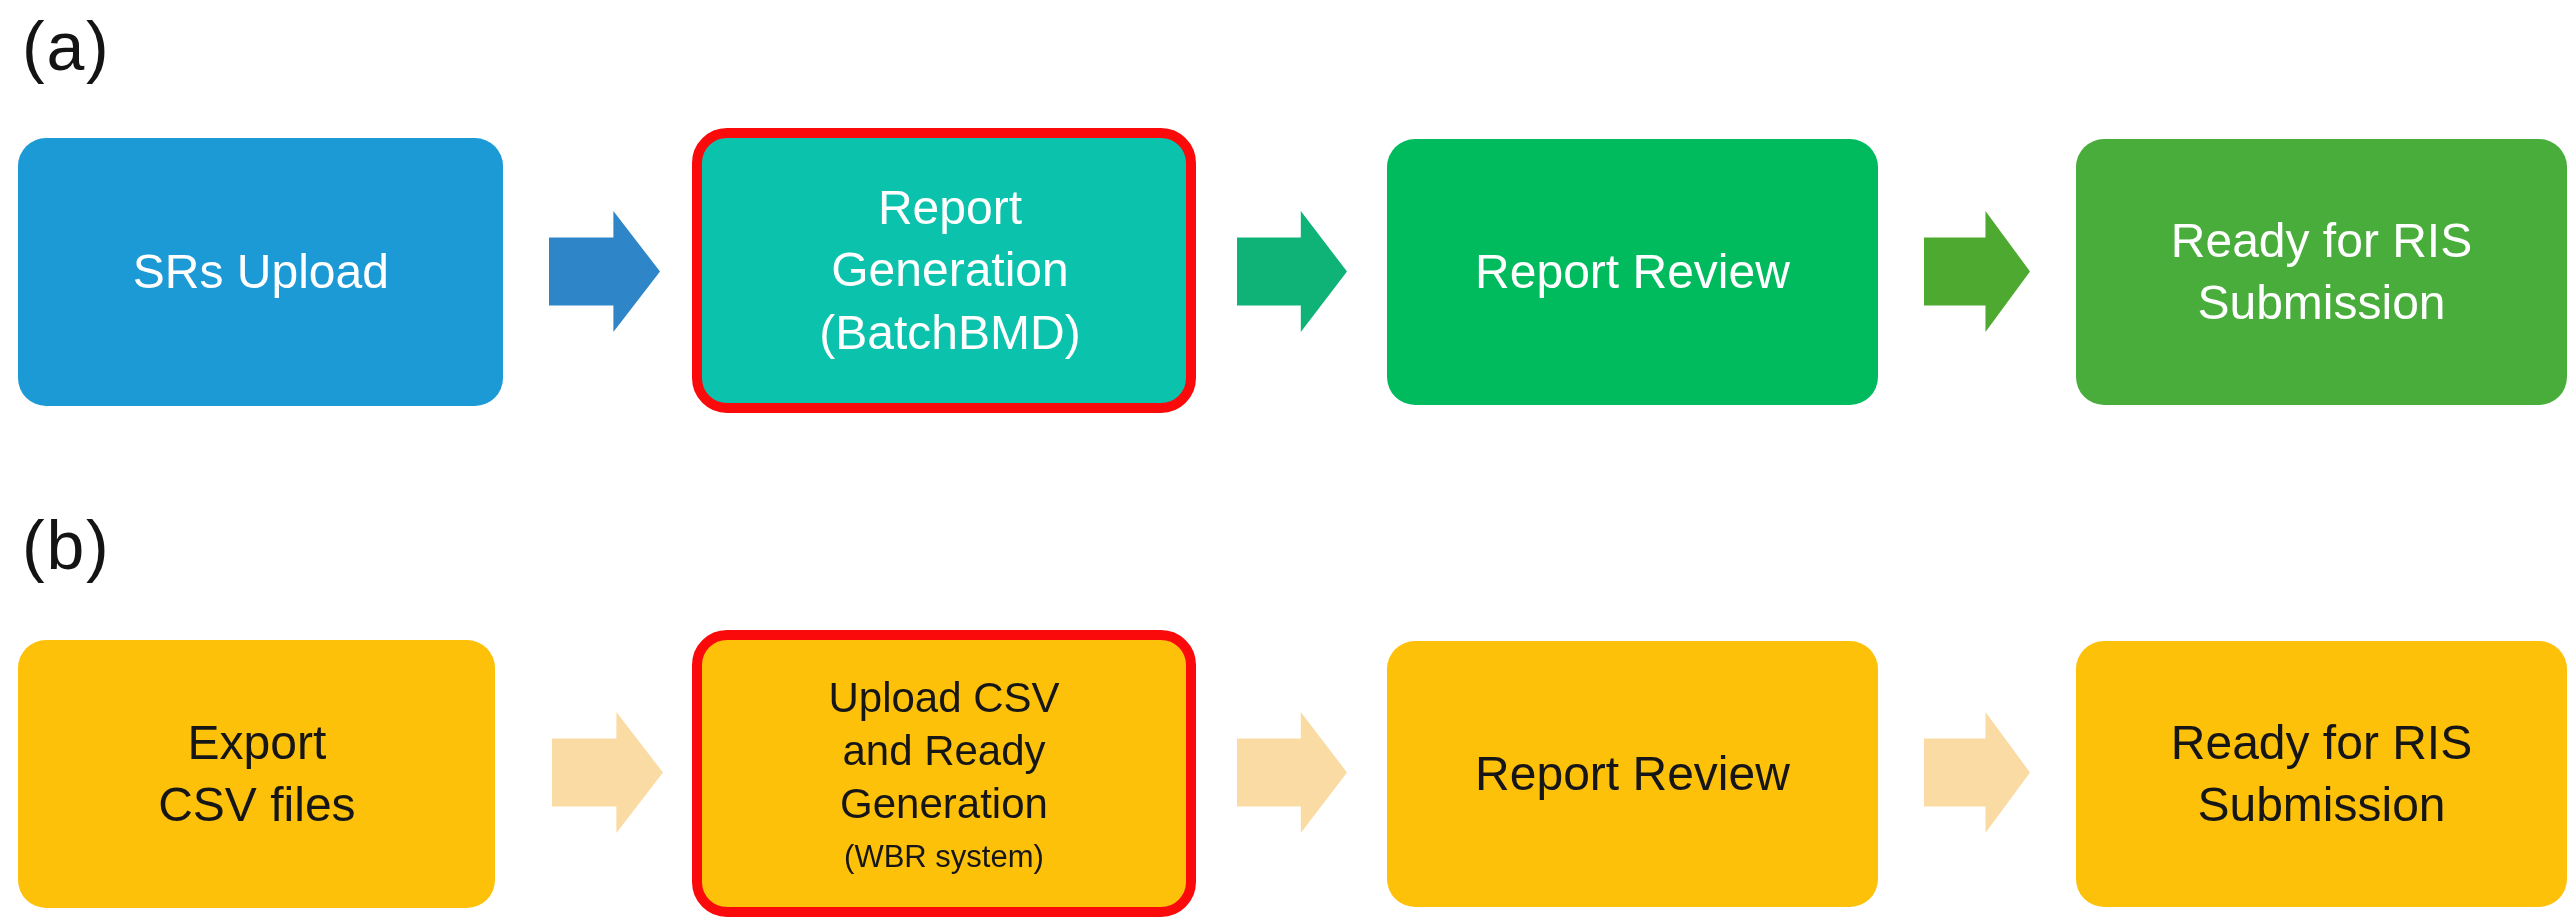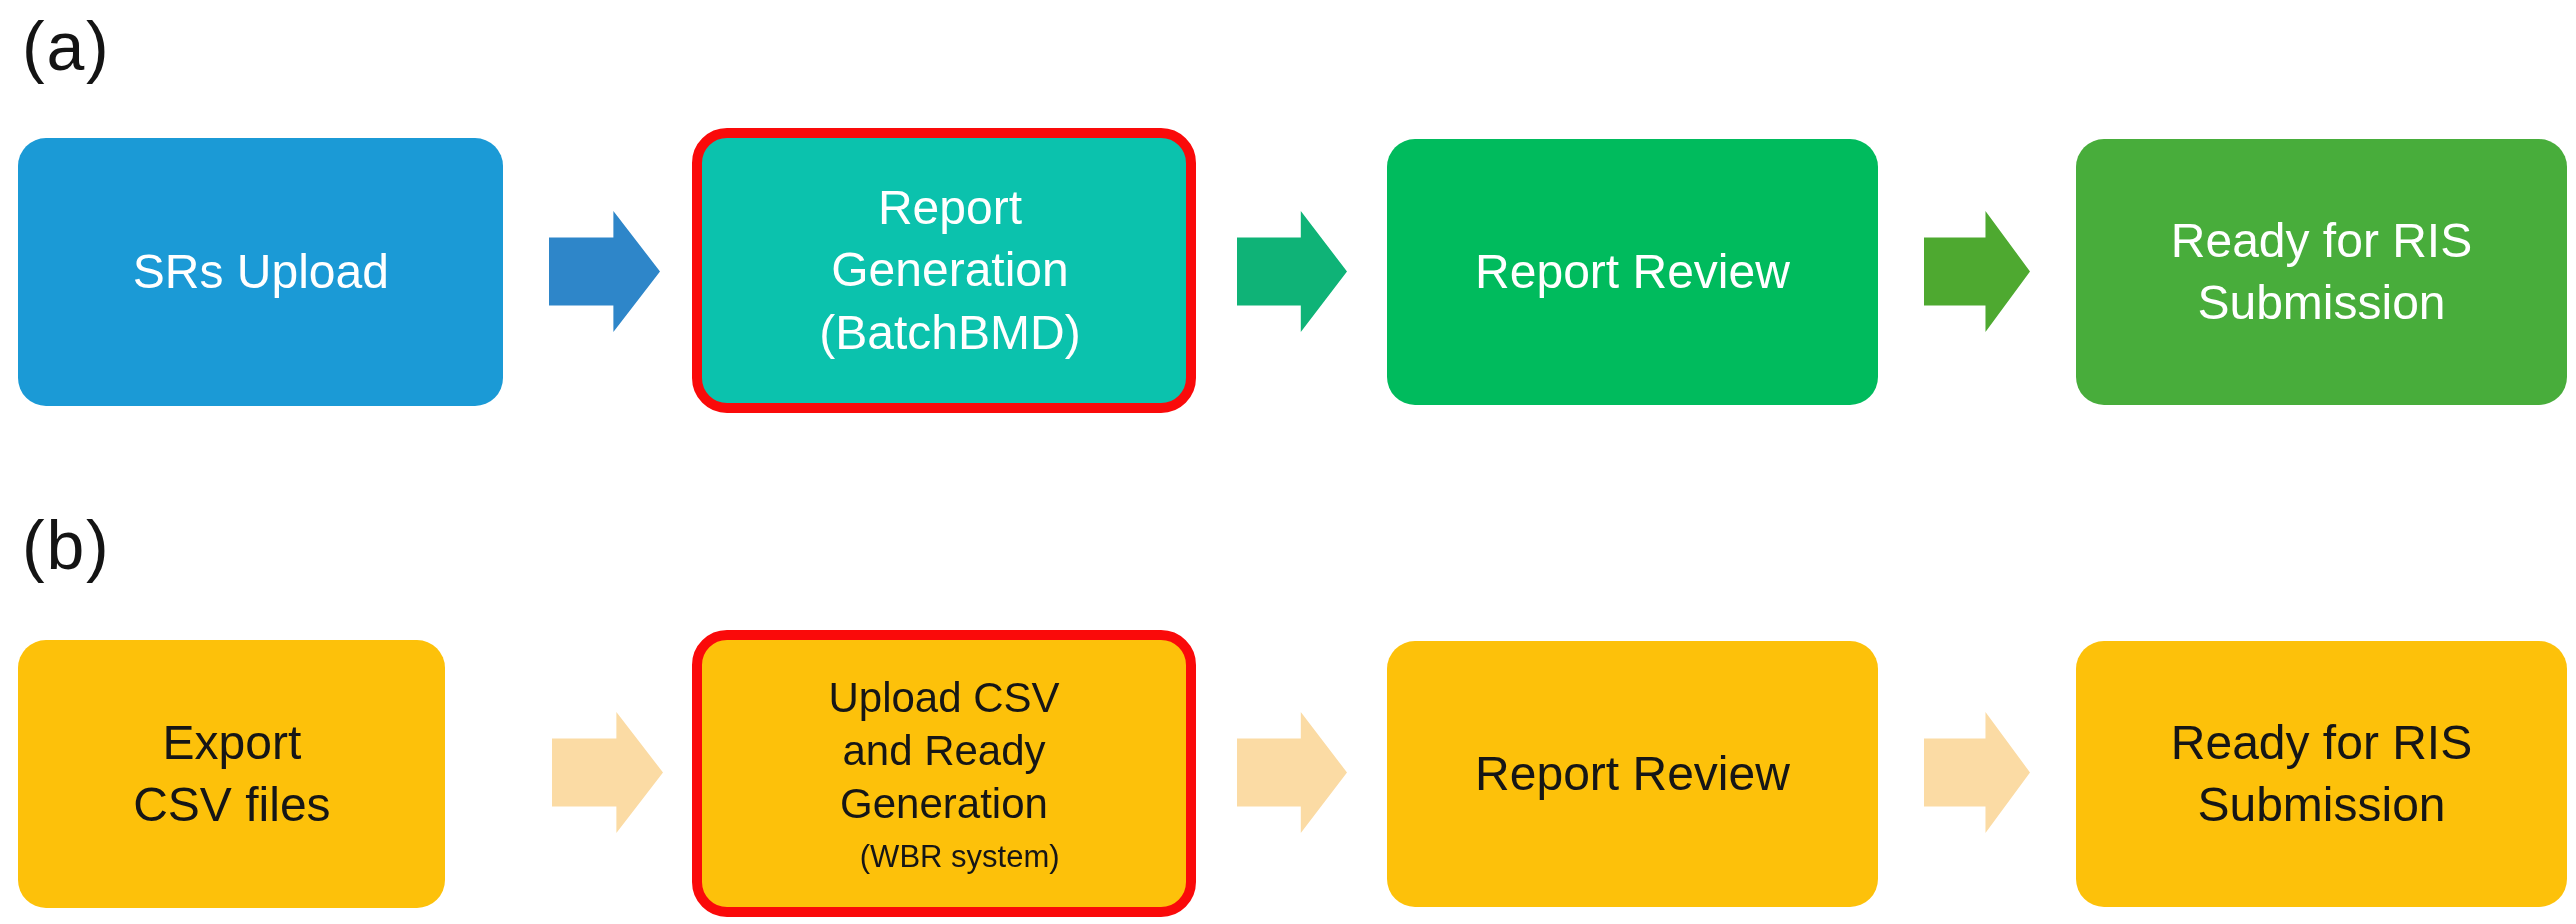--- a/index.html
+++ b/index.html
@@ -43,21 +43,20 @@
   .box-text.compact {
     font-size: 42px;
     line-height: 1.26;
   }
   .line { display: block; }
   .subline {
     display: block;
     font-size: 31px;
     line-height: 1.2;
     margin-top: 7.4px;
-    text-align: right;
   }
   .arrow {
     position: absolute;
     clip-path: polygon(0% 22%, 58% 22%, 58% 0%, 100% 50%, 58% 100%, 58% 78%, 0% 78%);
   }
 </style>
 </head>
 <body>
 
 <div class="canvas">
@@ -92,21 +91,21 @@
 
   <div class="box" style="left: 2076px; top: 139px; width: 491px; height: 266px; background-color: rgb(72, 173, 59);">
     <div class="box-text" style="color: rgb(255, 255, 255);">
       <span class="line">Ready for RIS</span>
       <span class="line">Submission</span>
     </div>
   </div>
 
   <div class="row-label" style="left:22px; top:508px;">(b)</div>
 
-  <div class="box" style="left: 18.4px; top: 640px; width: 427px; height: 268px; background-color: rgb(253, 193, 10);">
+  <div class="box" style="left: 18.4px; top: 640px; width: 477px; height: 268px; background-color: rgb(253, 193, 10);">
     <div class="box-text" style="color: rgb(22, 22, 22);">
       <span class="line">Export</span>
       <span class="line">CSV files</span>
     </div>
   </div>
 
   <div class="arrow" style="left: 552px; top: 712px; width: 111px; height: 121px; background-color: rgb(251, 219, 164);"></div>
 
   <div class="box highlighted" style="left: 692px; top: 630px; width: 504px; height: 287px; background-color: rgb(253, 193, 10); border-color: rgb(250, 10, 10);">
     <div class="box-text compact" style="color: rgb(22, 22, 22);">

